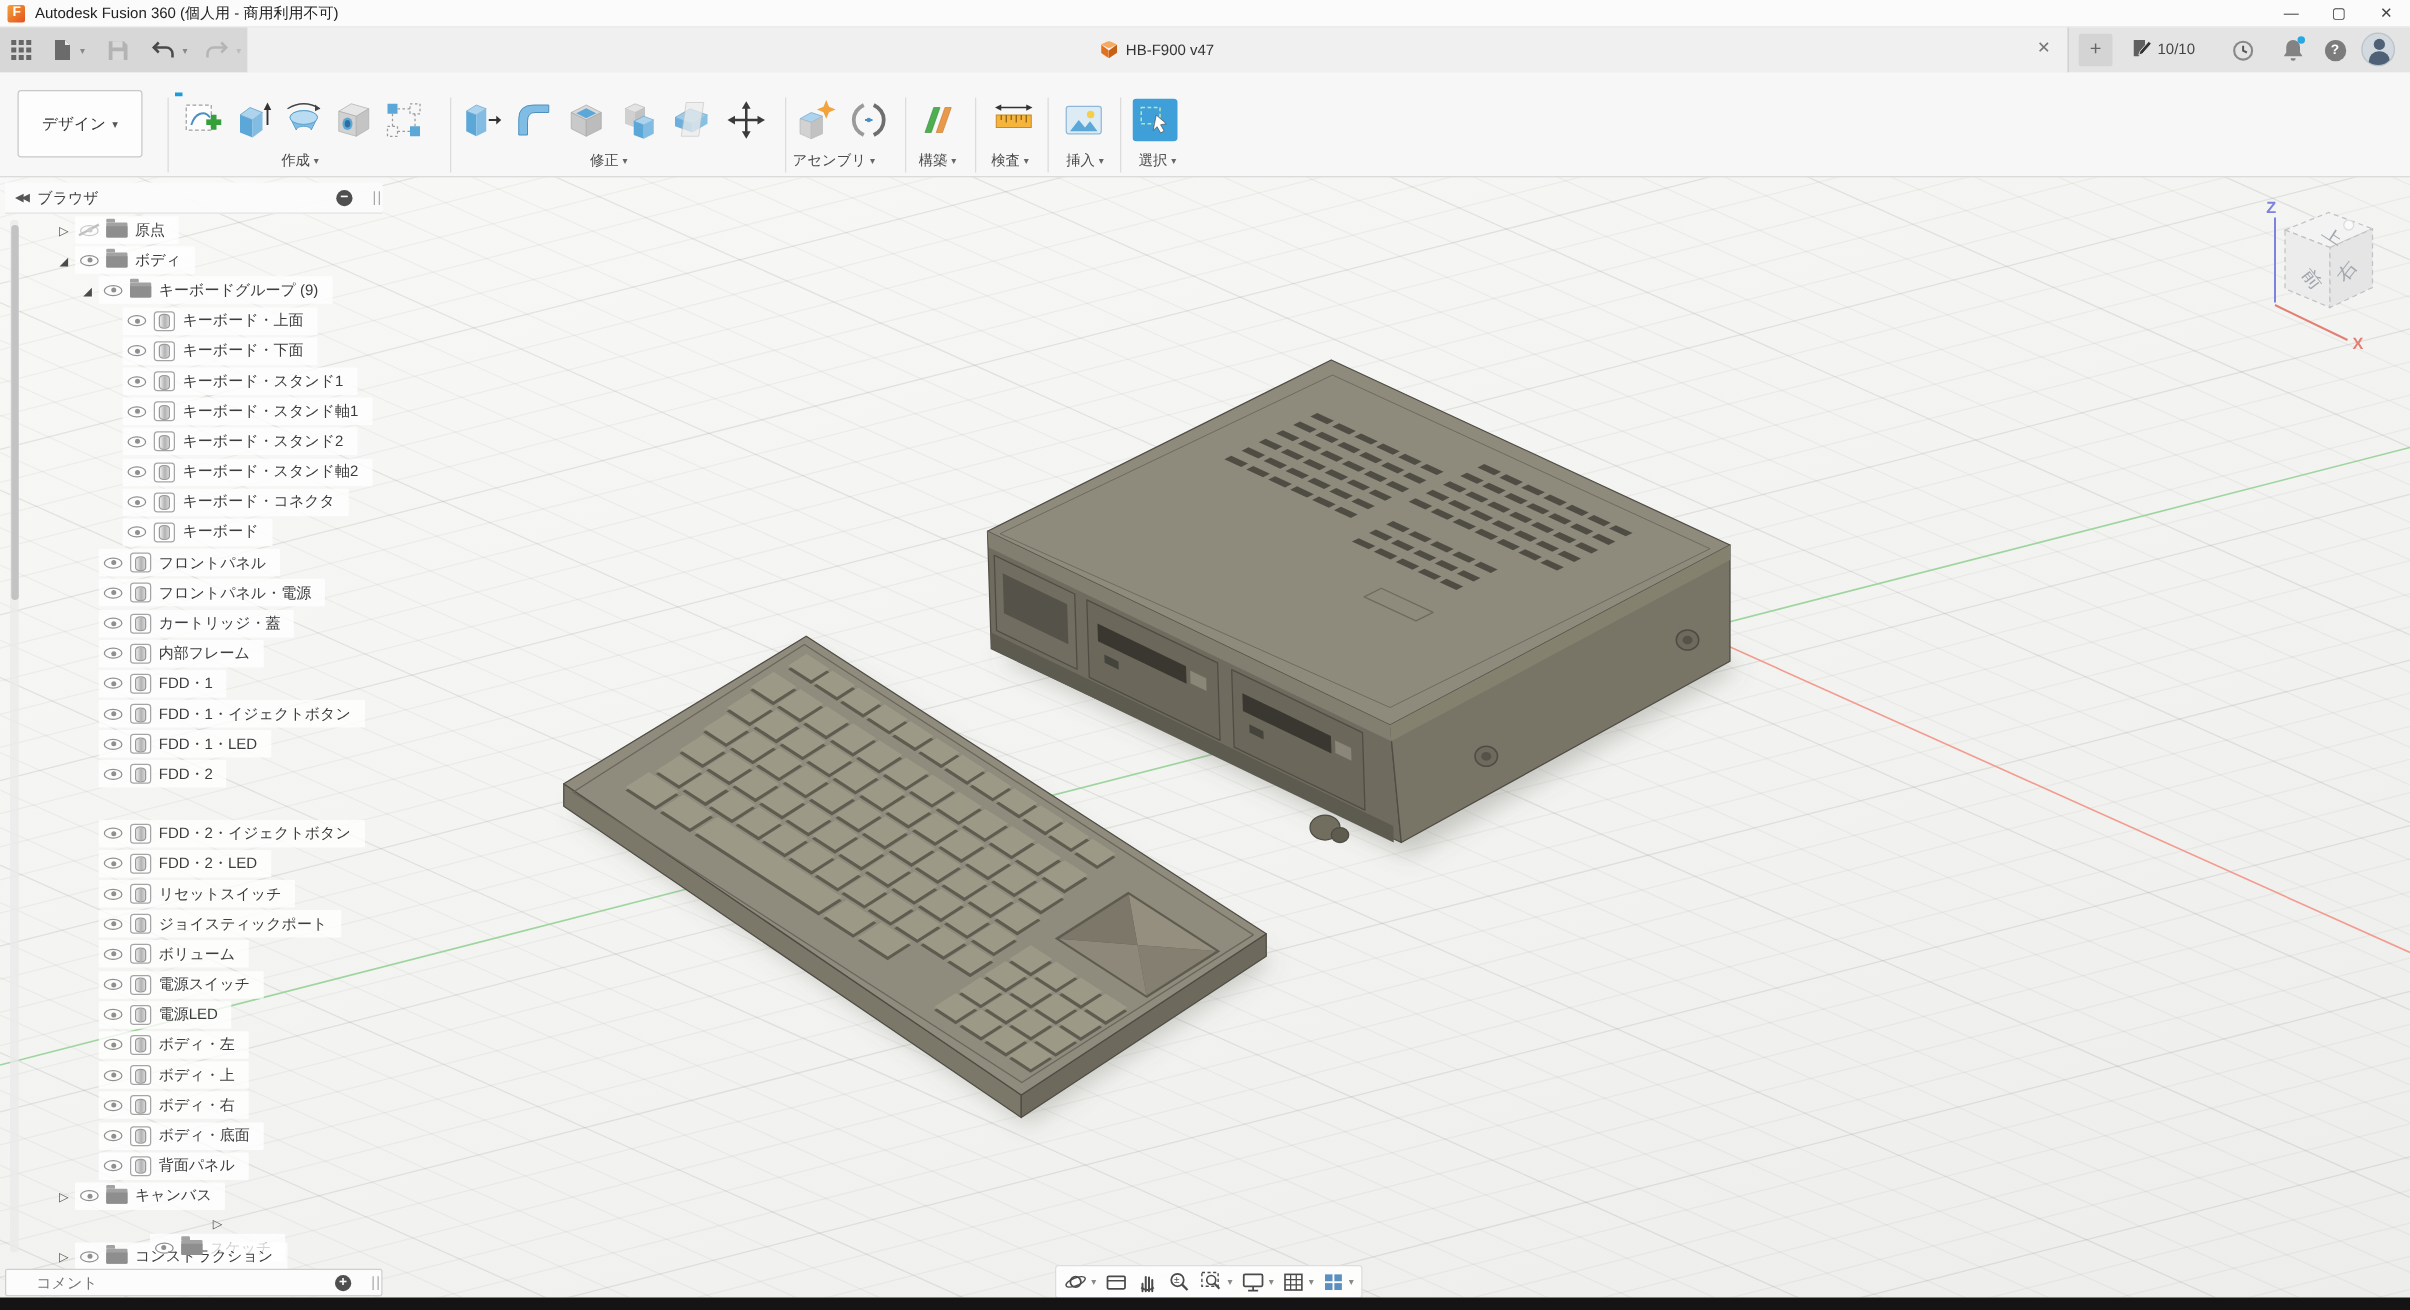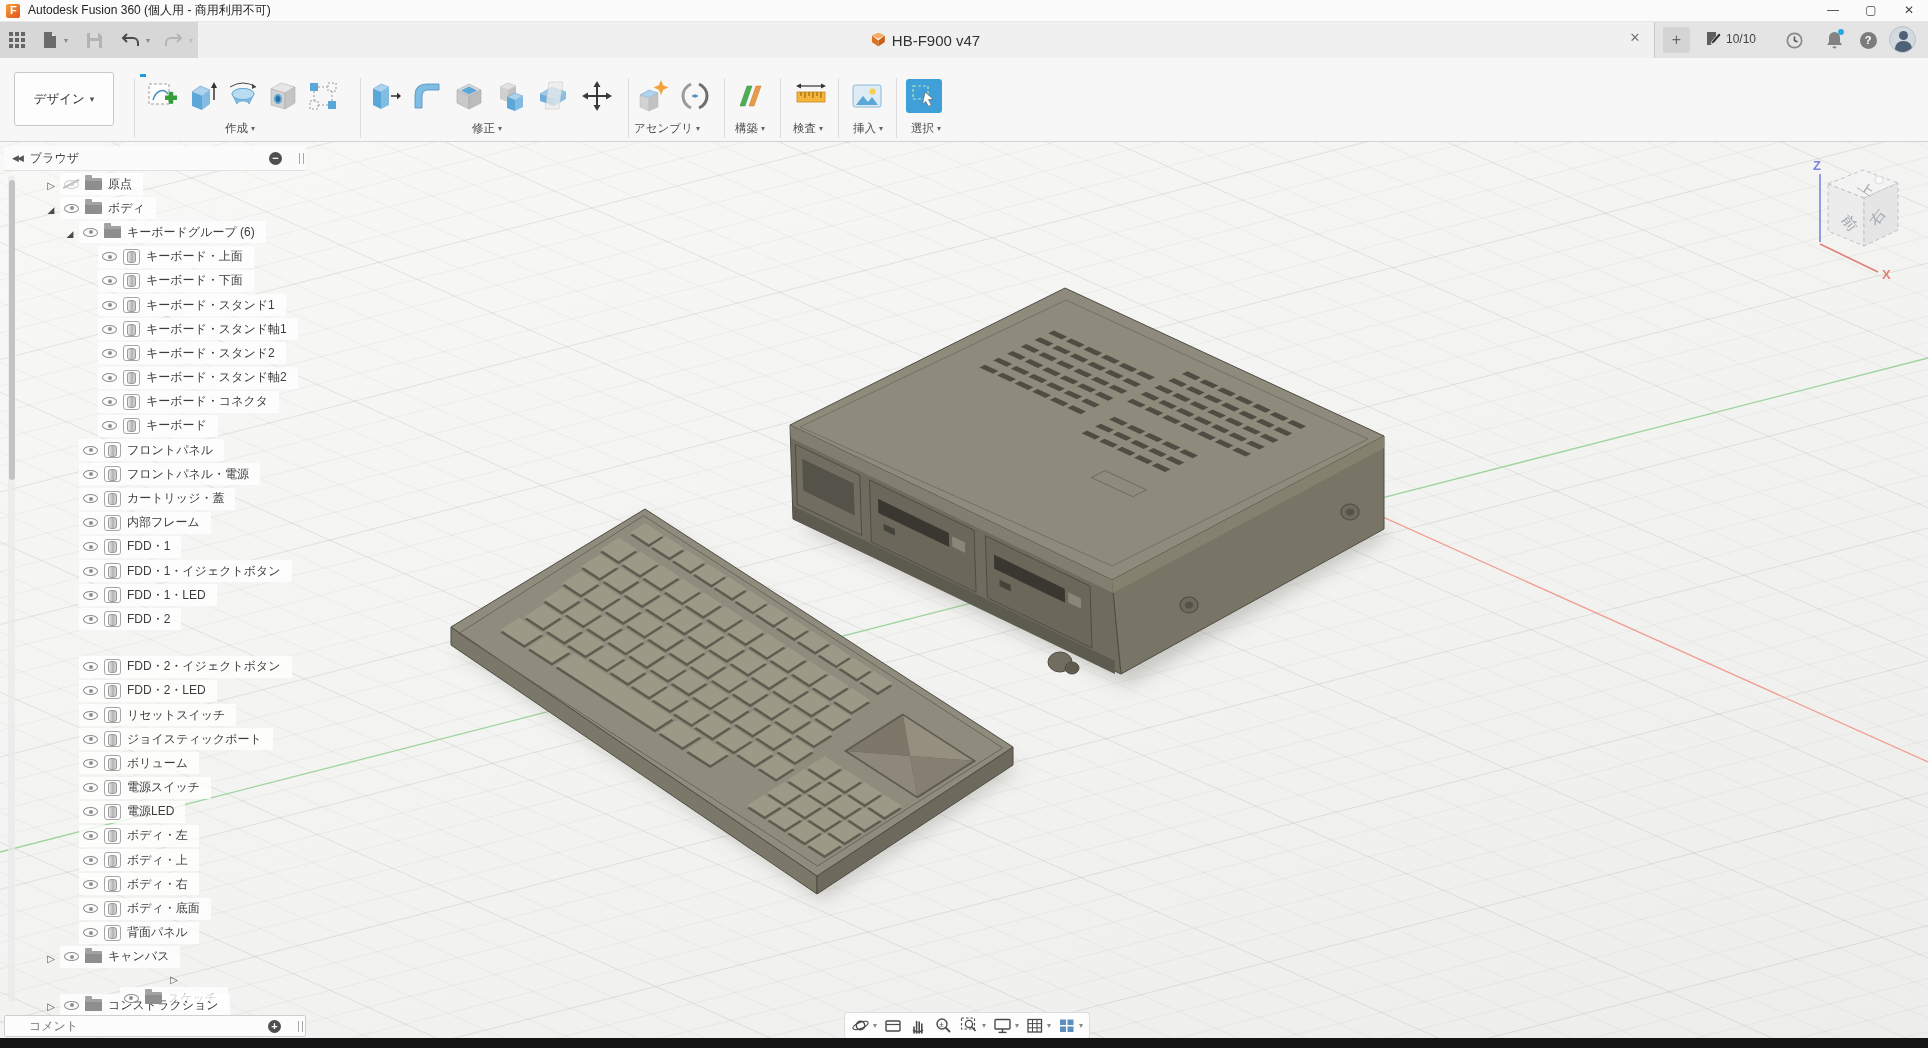--- a/index.html
+++ b/index.html
@@ -22,21 +22,21 @@
     display:flex;align-items:center;gap:4px;padding-left:8px;}
   .qicon{display:inline-flex;align-items:center;}
   .caret{font-size:8px;color:#888;margin-left:2px;}
   .caret.dis{color:#bdbdbd;}
   .doc-tab{position:absolute;left:198px;top:0;width:1457px;height:36px;background:#f0f0f0;
     border-right:1px solid #c9c9c9;display:flex;align-items:center;justify-content:center;gap:7px;}
   .cube-icon{width:13px;height:15px;position:relative;}
   .cube-icon .c-top{position:absolute;left:0;top:0;width:13px;height:6px;background:#f6aa60;clip-path:polygon(50% 0,100% 50%,50% 100%,0 50%);}
   .cube-icon .c-l{position:absolute;left:0;top:3px;width:6.5px;height:11px;background:#e2701e;clip-path:polygon(0 0,100% 45%,100% 100%,0 60%);}
   .cube-icon .c-r{position:absolute;left:6.5px;top:3px;width:6.5px;height:11px;background:#c85f12;clip-path:polygon(100% 0,0 45%,0 100%,100% 60%);}
-  .doc-tab-label{font-size:15px;color:#333;}
+  .doc-tab-label{font-size:12px;color:#333;}
   .tab-close{position:absolute;right:10px;top:8px;font-size:13px;color:#777;width:18px;text-align:center;}
   .newtab-btn{position:absolute;left:1663px;top:5px;width:27px;height:26px;background:#d4d4d4;border-radius:2px;
     text-align:center;line-height:25px;font-size:16px;color:#666;}
   .version-badge{position:absolute;left:1705px;top:8px;display:flex;align-items:center;gap:4px;font-size:12px;color:#444;}
   .tr-icon{position:absolute;top:6px;width:24px;height:24px;display:flex;align-items:center;justify-content:center;}
   .bell-dot{position:absolute;right:2px;top:1px;width:6px;height:6px;border-radius:50%;background:#28a7e0;}
   .help-circle{width:17px;height:17px;border-radius:50%;background:#7c7c7c;color:#fff;font-size:11px;font-weight:bold;
     text-align:center;line-height:17px;}
   .avatar{position:absolute;left:1889px;top:4px;width:27px;height:27px;border-radius:50%;background:#d2d9df;
     border:1px solid #b9c1c9;overflow:hidden;}
@@ -922,21 +922,21 @@
           <span class="eye eye-on"></span>
           <span class="nodeicon icon-folder"></span>
           <span class="nlabel">ボディ</span>
         </span>
       </div>
       <div class="trow" style="padding-left: 57px;">
         <span class="arrow arrow-expanded"></span>
         <span class="chip">
           <span class="eye eye-on"></span>
           <span class="nodeicon icon-folder"></span>
-          <span class="nlabel">キーボードグループ (6)</span>
+          <span class="nlabel">キーボードグループ (9)</span>
         </span>
       </div>
       <div class="trow" style="padding-left: 76px;">
         <span class="arrow arrow-none"></span>
         <span class="chip">
           <span class="eye eye-on"></span>
           <span class="nodeicon icon-body"></span>
           <span class="nlabel">キーボード・上面</span>
         </span>
       </div>

